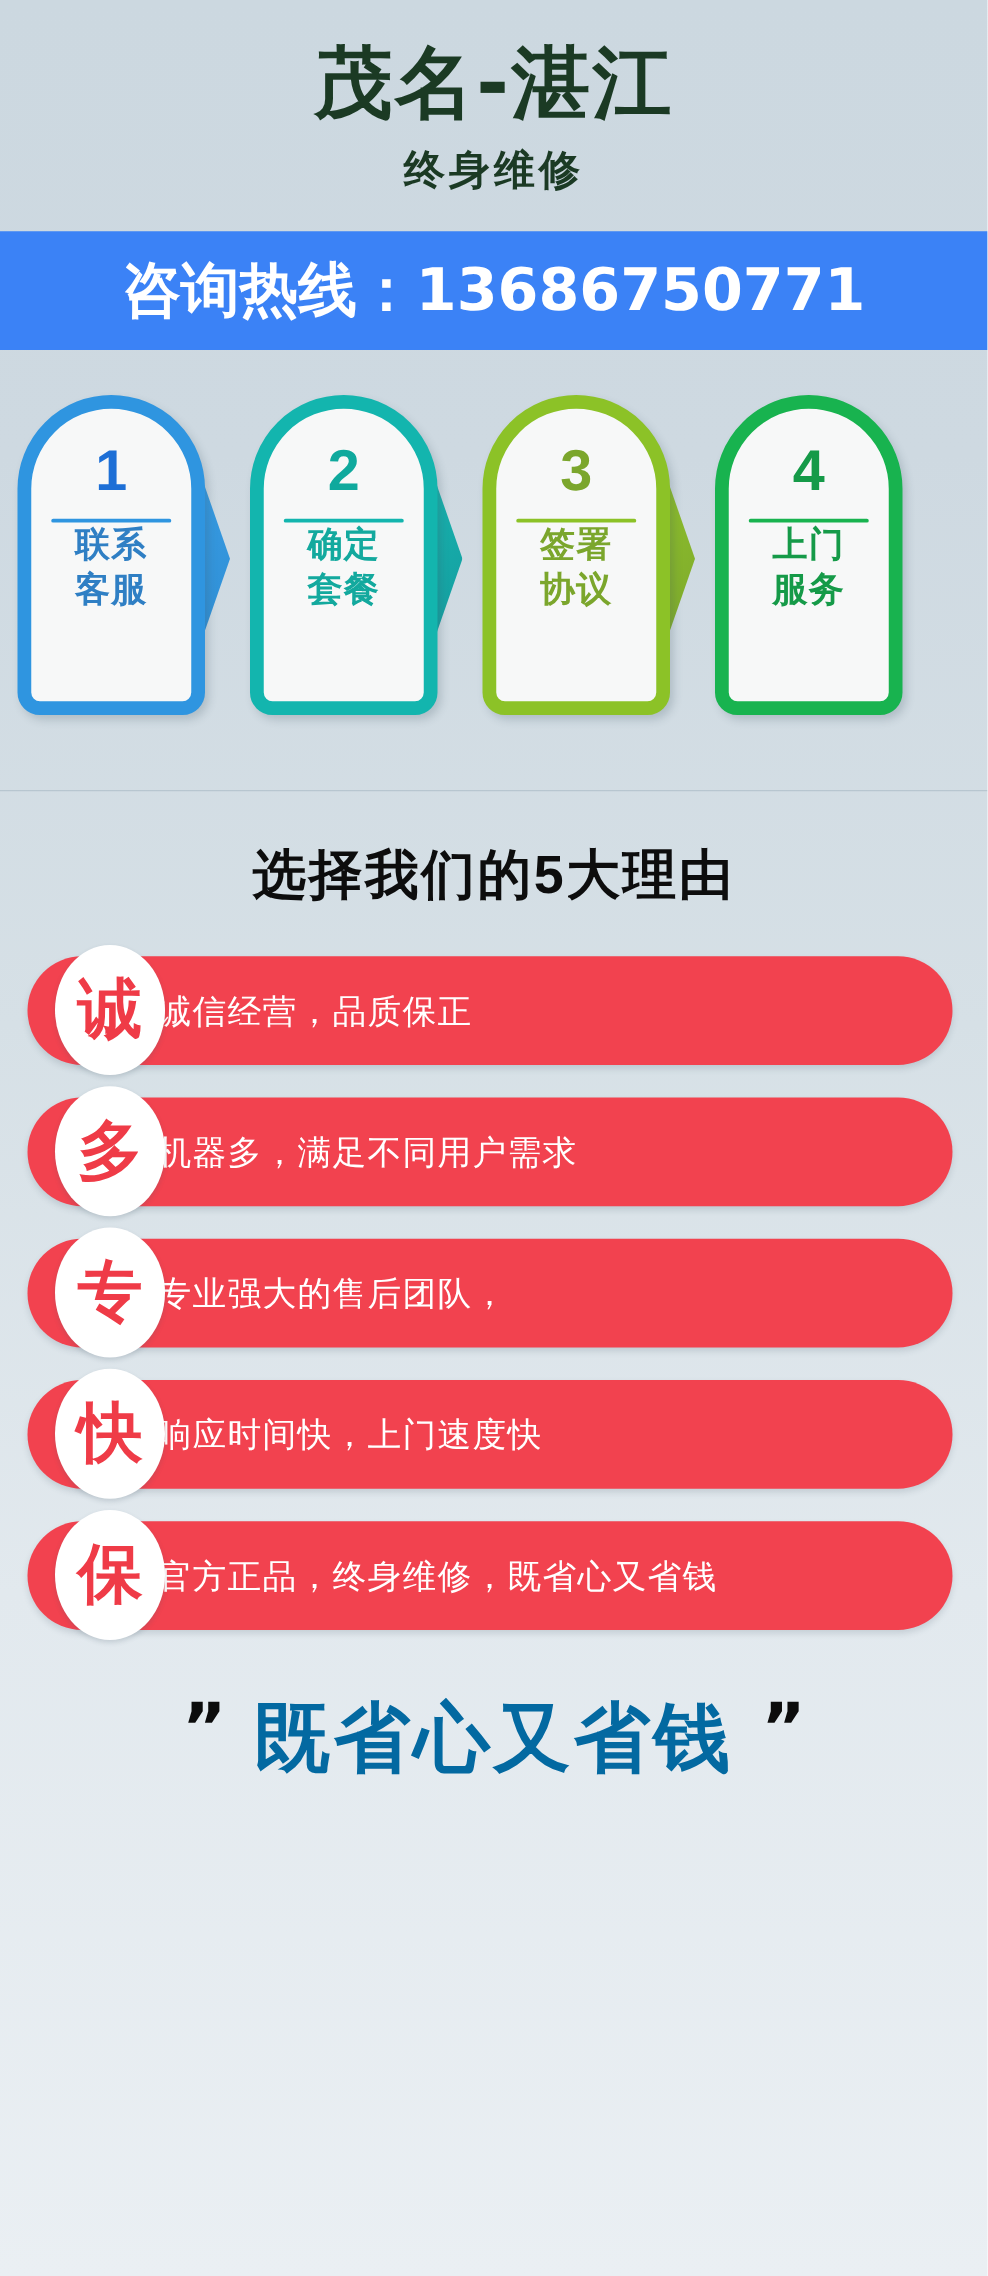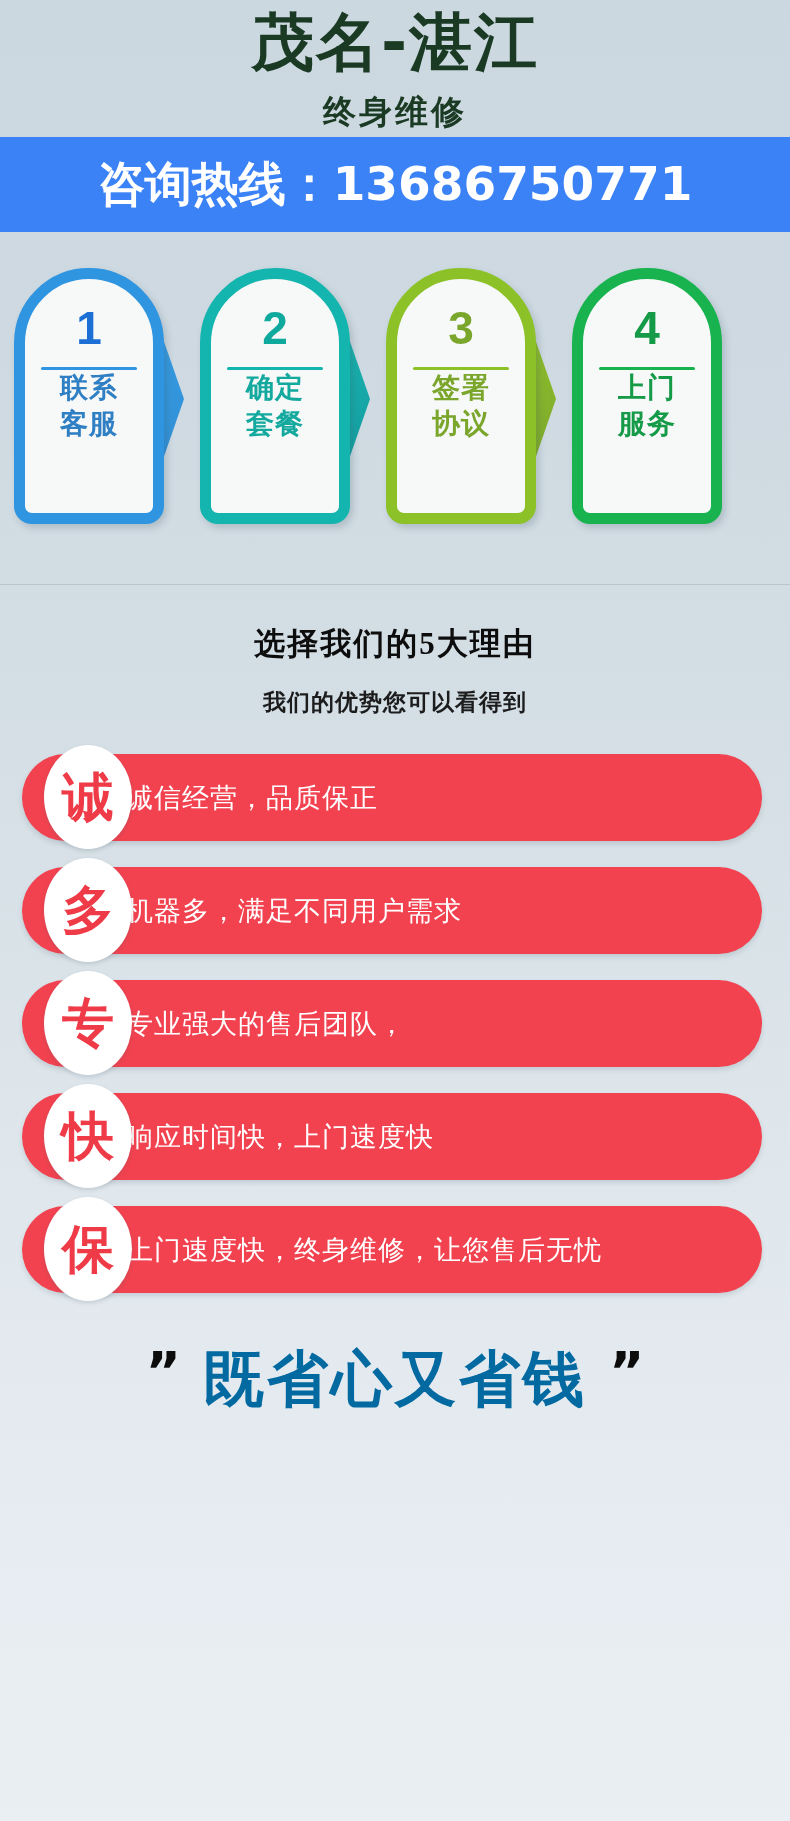--- a/index.html
+++ b/index.html
@@ -8,26 +8,26 @@
   body {
     font-family: "Liberation Sans", "DejaVu Sans", sans-serif;
     background: linear-gradient(180deg, #ccd8e0 0%, #ced9e1 20%, #d6e0e6 45%, #e2e9ee 70%, #eaeff3 100%);
     position:relative;
     overflow:hidden;
   }
 
   
   .header {
     width:790px;
-    height:137px;
+    height:185px;
     display:flex;
     flex-direction:column;
     align-items:center;
     justify-content:flex-start;
-    padding-top:10px;
+    padding-top:34px;
   }
   .header-title {
     font-size:63px;
     font-weight:bold;
     color:#1b3a24;
     letter-spacing:2px;
     line-height:1.05;
     text-align:center;
     font-family:"DejaVu Sans","Liberation Sans",sans-serif;
   }
@@ -138,25 +138,25 @@
     margin-top:2px;
   }
 
   
   .reasons-head {
     width:790px;
     padding-top:38px;
     text-align:center;
   }
   .reasons-title {
-    font-size:31px;
+    font-size:43px;
     font-weight:bold;
     color:#0d0d0d;
     letter-spacing:2px;
-    font-family:Liberation Serif, serif;
+    font-family:Liberation Sans, sans-serif;
   }
   .reasons-sub {
     margin-top:22px;
     font-size:23px;
     font-weight:bold;
     color:#1c1c1c;
     letter-spacing:1px;
     font-family:"DejaVu Sans","Liberation Sans",sans-serif;
   }
 
@@ -286,21 +286,20 @@
       </div>
     </div>
 
   </div>
 </div>
 
 <div class="divider"></div>
 
 <div class="reasons-head">
   <div class="reasons-title">选择我们的5大理由</div>
-  <div class="reasons-sub">我们的优势您可以看得到</div>
 </div>
 
 <div class="reason-list">
 
   <div class="reason">
     <div class="badge">
       <span class="badge-char">诚</span>
     </div>
     <div class="reason-text">诚信经营，品质保正</div>
   </div>
@@ -323,21 +322,21 @@
     <div class="badge">
       <span class="badge-char">快</span>
     </div>
     <div class="reason-text">响应时间快，上门速度快</div>
   </div>
 
   <div class="reason">
     <div class="badge">
       <span class="badge-char">保</span>
     </div>
-    <div class="reason-text">上门速度快，终身维修，让您售后无忧</div>
+    <div class="reason-text">官方正品，终身维修，既省心又省钱</div>
   </div>
 
 </div>
 
 <div class="slogan-wrap">
   <span class="quote">”</span>
   <span class="slogan">既省心又省钱</span>
   <span class="quote">”</span>
 </div>
 

